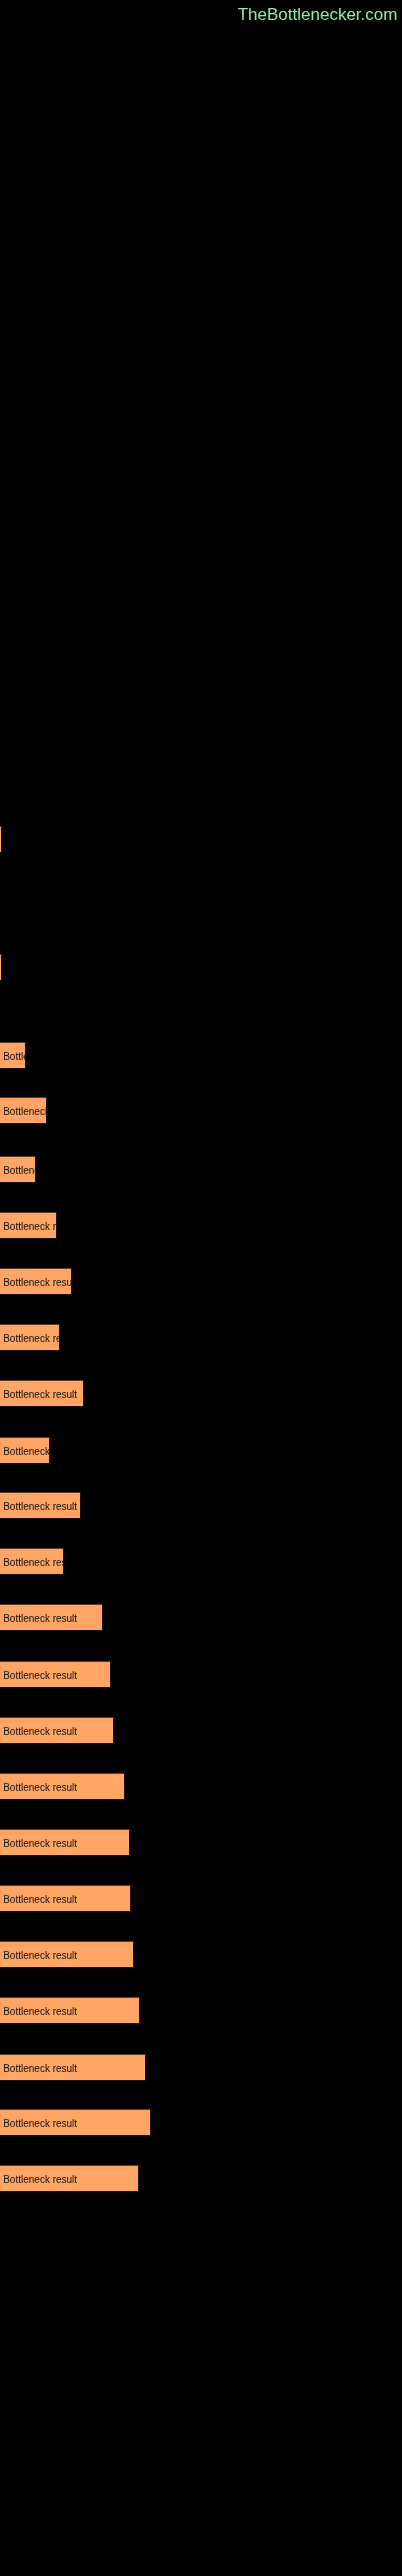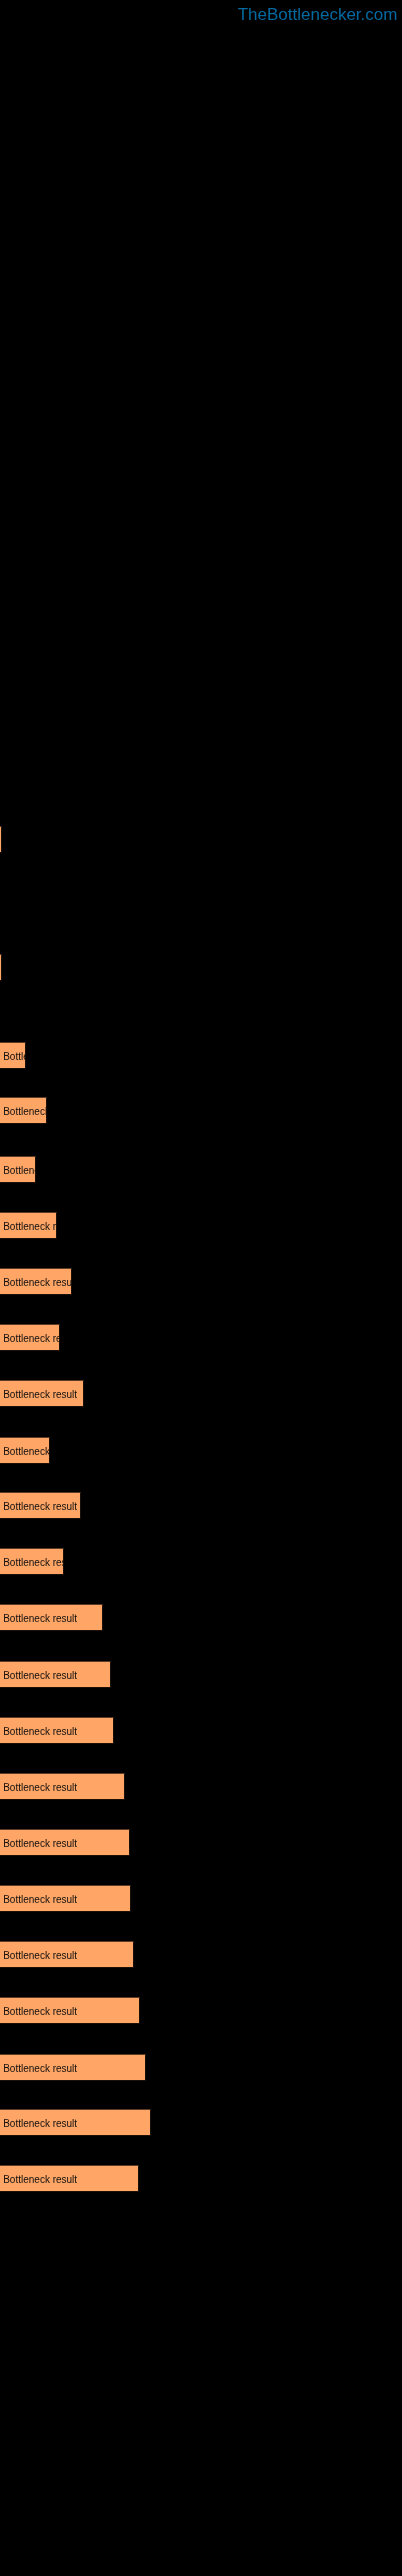--- a/index.html
+++ b/index.html
@@ -18,21 +18,21 @@
   #watermark {
     position: absolute;
     top: 0px;
     left: 0px;
     width: 403px;
     height: 29px;
     line-height: 29px;
     text-align: right;
     padding-right: 5.6px;
     box-sizing: border-box;
-    color: #0369a1;
+    color: #86efac;
     font-size: 17px;
     font-family: "Liberation Sans", sans-serif;
     letter-spacing: 0px;
     white-space: nowrap;
   }
 
   #chart-area {
     position: absolute;
     left: 0px;
     top: 0px;

